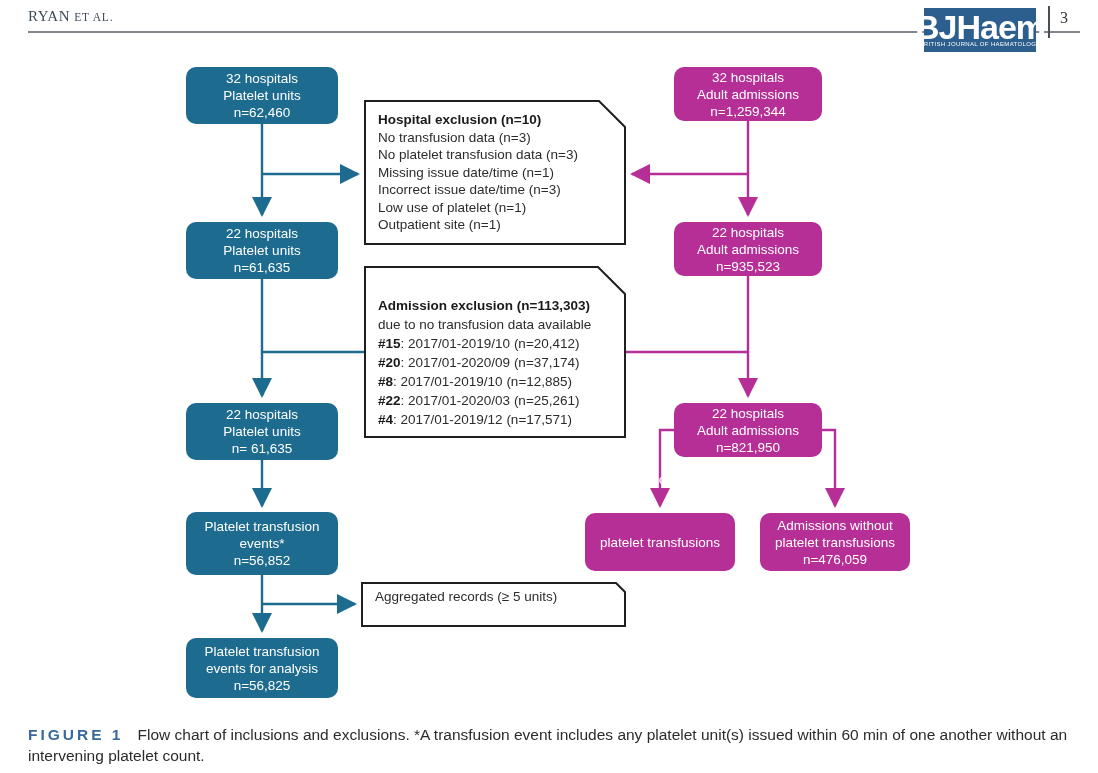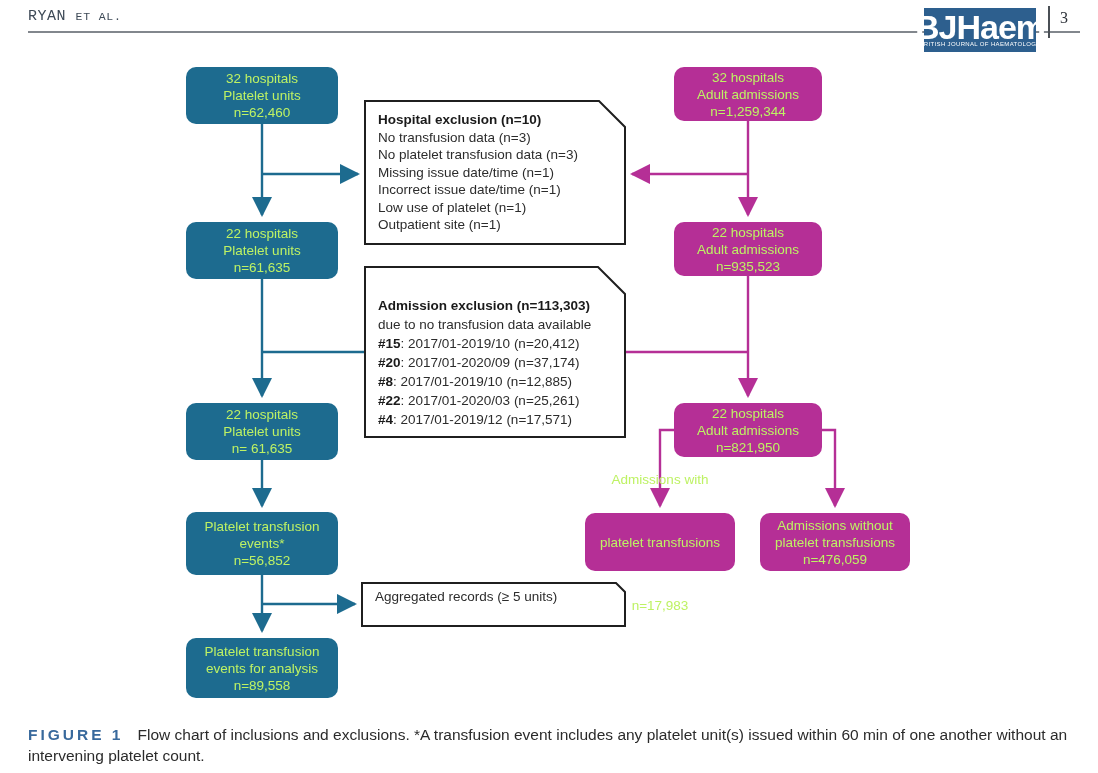--- a/index.html
+++ b/index.html
@@ -1,38 +1,38 @@
 <!DOCTYPE html>
 <html style="--c-teal: #1d6b8f; --c-magenta: #b52f96; --c-logo: #2d5f8e; --c-caption_label: #38699c; --c-border: #1f1f1f;"><head>
 <meta charset="utf-8">
 <style>
   html,body{margin:0;padding:0;background:#ffffff;}
   .page{position:relative;width:1098px;height:773px;background:#fff;overflow:hidden;
         font-family:"Liberation Sans",sans-serif;}
   
-  .authors{position:absolute;left:28px;top:8px;font-family:Liberation Mono, monospace;
+  .authors{position:absolute;left:28px;top:8px;font-family:Liberation Serif, serif;
            color:#3e4a57;font-size:15px;letter-spacing:.5px;}
   .authors .etal{font-size:11.5px;text-transform:uppercase;letter-spacing:.8px;}
   .hrule{position:absolute;left:28px;top:31px;width:1052px;height:2px;background:#82878d;}
   .logo{position:absolute;left:924px;top:8px;width:112px;height:44px;z-index:3;
         display:flex;flex-direction:column;align-items:center;justify-content:center;
         color:#fff;}
   .logo-title{font-size:34px;font-weight:bold;letter-spacing:-1px;line-height:26px;}
   .logo-sub{font-size:6px;letter-spacing:.35px;white-space:nowrap;margin-top:1px;}
   .page-sep{position:absolute;left:1048px;top:6px;width:2px;height:32px;background:#4a4f55;}
   .pagenum{position:absolute;left:1060px;top:9px;font-family:"Liberation Serif",serif;
            font-size:16px;color:#2e333a;}
   
   .connectors{position:absolute;left:0;top:0;z-index:1;}
   .lineT{stroke:var(--c-teal,#1d6b8f);stroke-width:2.4;fill:none;}
   .lineM{stroke:var(--c-magenta,#b52f96);stroke-width:2.4;fill:none;}
   .mkT{fill:var(--c-teal,#1d6b8f);}
   .mkM{fill:var(--c-magenta,#b52f96);}
   .exoutline{fill:#ffffff;stroke:var(--c-border,#1f1f1f);stroke-width:2;stroke-linejoin:miter;}
-  .node{position:absolute;z-index:2;border-radius:10px;color:#bef264;
+  .node{position:absolute;z-index:2;border-radius:10px;color:#ffffff;
         display:flex;flex-direction:column;align-items:center;justify-content:center;
         text-align:center;font-size:13.5px;line-height:17px;padding:2px 4px;box-sizing:border-box;}
   .node.teal{background:var(--c-teal,#1d6b8f);}
   .node.magenta{background:var(--c-magenta,#b52f96);}
   .exc{position:absolute;z-index:2;color:#2c2c2c;font-size:13.5px;text-align:left;}
   .exc b{color:#1a1a1a;}
   .exc .row{display:block;}
   
   .caption{position:absolute;left:28px;top:724px;width:1048px;
            font-family:Liberation Sans, sans-serif;font-size:15.5px;line-height:21px;color:#2b2b2b;}
@@ -101,21 +101,21 @@
     <span>n= 61,635</span>
   </div>
   <div class="node teal" style="left:186px;top:512px;width:152px;height:63px;">
     <span>Platelet transfusion</span>
     <span>events*</span>
     <span>n=56,852</span>
   </div>
   <div class="node teal" style="left:186px;top:638px;width:152px;height:60px;">
     <span>Platelet transfusion</span>
     <span>events for analysis</span>
-    <span>n=89,558</span>
+    <span>n=56,825</span>
   </div>
 
   <div class="node magenta" style="left:674px;top:67px;width:148px;height:54px;">
     <span>32 hospitals</span>
     <span>Adult admissions</span>
     <span>n=1,259,344</span>
   </div>
   <div class="node magenta" style="left:674px;top:222px;width:148px;height:54px;">
     <span>22 hospitals</span>
     <span>Adult admissions</span>
@@ -135,21 +135,21 @@
     <span>Admissions without</span>
     <span>platelet transfusions</span>
     <span>n=476,059</span>
   </div>
 
   <div class="exc" style="left:378px;top:111px;width:238px;line-height:17.5px;">
     <b class="row">Hospital exclusion (n=10)</b>
     <span class="row">No transfusion data (n=3)</span>
     <span class="row">No platelet transfusion data (n=3)</span>
     <span class="row">Missing issue date/time (n=1)</span>
-    <span class="row">Incorrect issue date/time (n=1)</span>
+    <span class="row">Incorrect issue date/time (n=3)</span>
     <span class="row">Low use of platelet (n=1)</span>
     <span class="row">Outpatient site (n=1)</span>
   </div>
 
   <div class="exc" style="left:378px;top:296px;width:238px;line-height:19px;">
     <span class="row" style="display:inline;"><b>Admission exclusion (n=113,303)</b><span> due to no transfusion data available</span></span>
     <span class="row"><b>#15</b><span>: 2017/01-2019/10 (n=20,412)</span></span>
     <span class="row"><b>#20</b><span>: 2017/01-2020/09 (n=37,174)</span></span>
     <span class="row"><b>#8</b><span>: 2017/01-2019/10 (n=12,885)</span></span>
     <span class="row"><b>#22</b><span>: 2017/01-2020/03 (n=25,261)</span></span>

